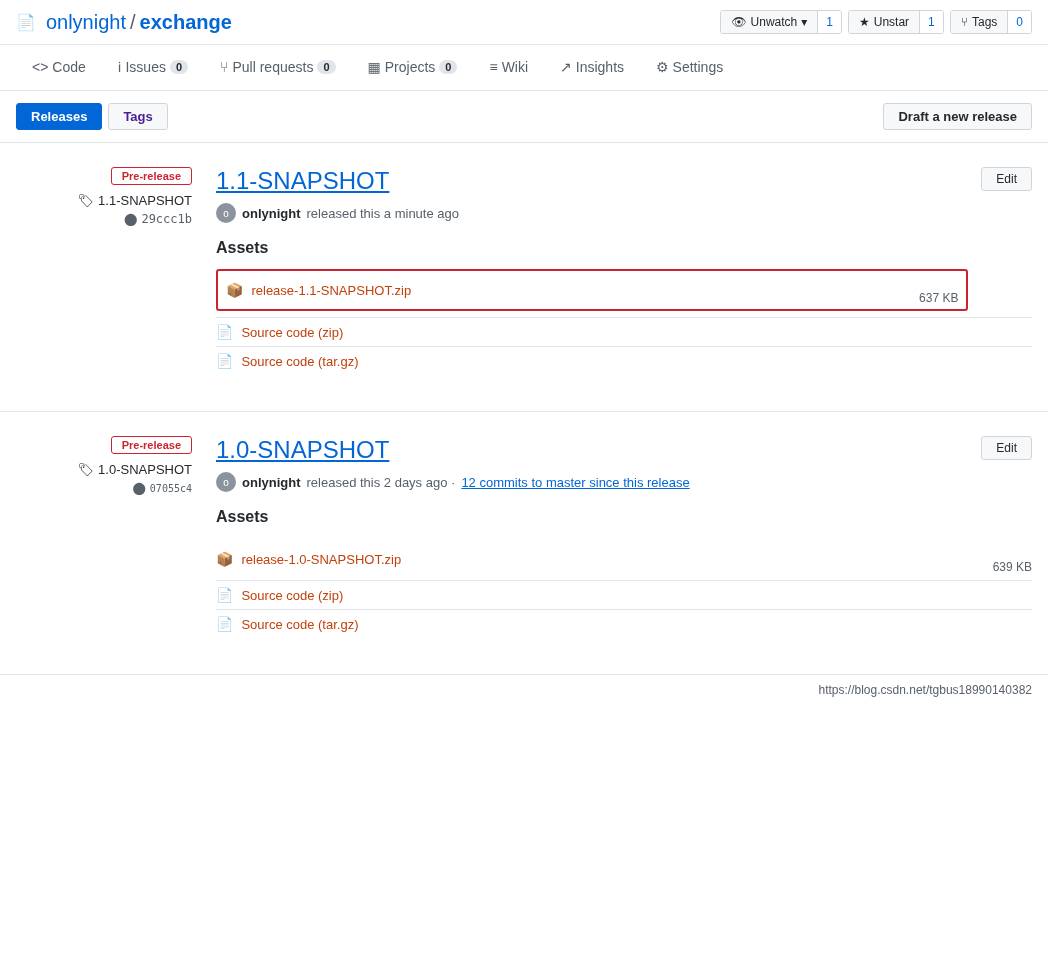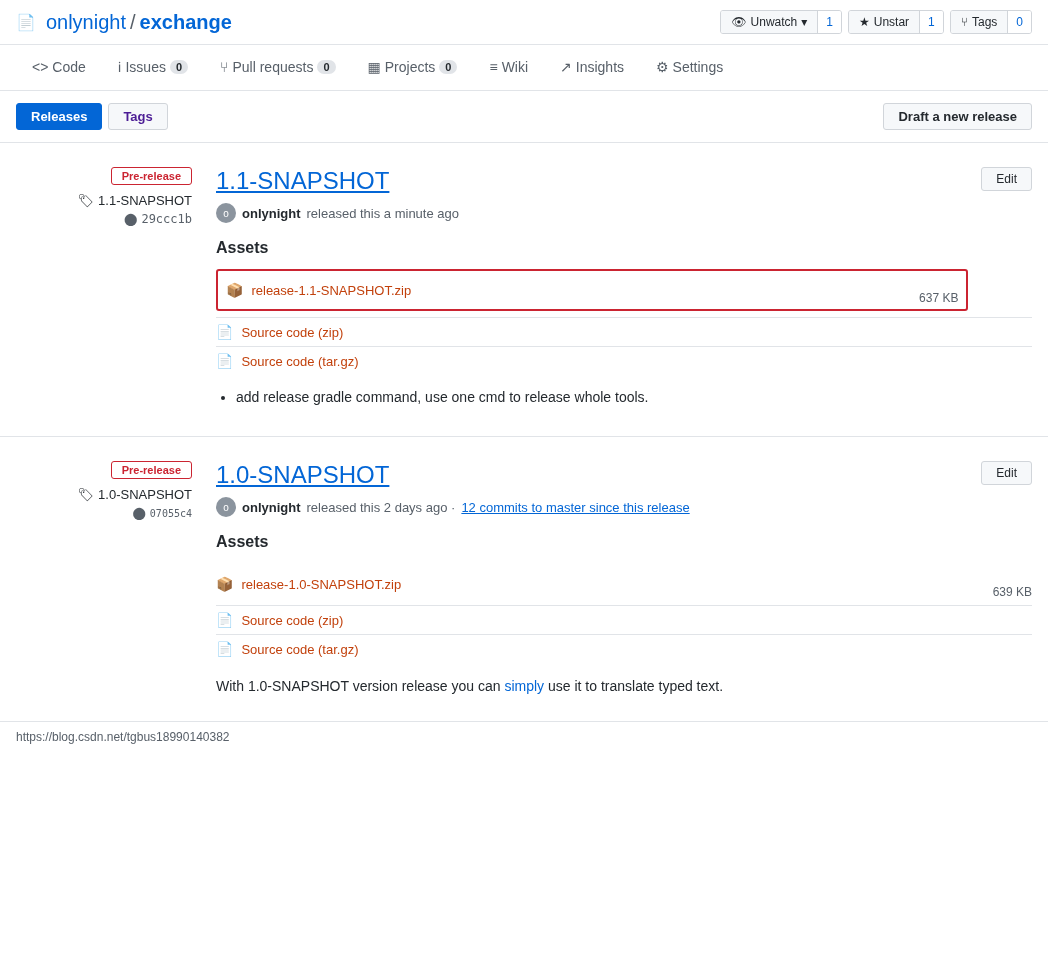--- a/index.html
+++ b/index.html
@@ -52,21 +52,21 @@
     .asset-link { color: #c2410c; text-decoration: none; font-size: 13px; }
     .asset-size { margin-left: auto; color: #586069; font-size: 12px; margin-top: 16px; }
     
     .release-notes { margin-top: 12px; color: #24292e; font-size: 14px; line-height: 1.5; }
     .release-notes ul { margin-left: 20px; }
     .release-notes li { margin: 4px 0; }
     
     .release-desc { margin-top: 12px; color: #24292e; font-size: 14px; line-height: 1.6; }
     .simply-text { color: #0366d6; }
     
-    .watermark { padding: 8px 16px; color: #586069; font-size: 12px; }
+    .watermark { text-align: right; padding: 8px 16px; color: #586069; font-size: 12px; }
     
     .avatar-placeholder { width: 20px; height: 20px; border-radius: 50%; background: #8b949e; display: inline-flex; align-items: center; justify-content: center; font-size: 10px; color: white; }
     
     .assets-list { margin-bottom: 12px; }
   </style>
 </head>
 <body>
 
 <div class="repo-header">
   <div class="repo-title">
@@ -182,25 +182,20 @@
         </div>
         <div style="display:flex;align-items:center;gap:8px;padding:6px 0;border-top:1px solid #e1e4e8;">
           <span style="color:#586069;">📄</span>
           <a href="#" class="asset-link">Source code (zip)</a>
         </div>
         <div style="display:flex;align-items:center;gap:8px;padding:6px 0;border-top:1px solid #e1e4e8;">
           <span style="color:#586069;">📄</span>
           <a href="#" class="asset-link">Source code (tar.gz)</a>
         </div>
       </div>
-      <div class="release-notes">
-        <ul>
-          <li>add release gradle command, use one cmd to release whole tools.</li>
-        </ul>
-      </div>
     </div>
   </div>
 
   <div class="release-item">
     <div class="release-sidebar">
       <div>
         <span class="pre-release-badge">Pre-release</span>
       </div>
       <div class="tag-label">
         <span>🏷</span>
@@ -232,20 +227,19 @@
         <div style="display:flex;align-items:center;gap:8px;padding:6px 0;border-top:1px solid #e1e4e8;">
           <span style="color:#586069;">📄</span>
           <a href="#" class="asset-link">Source code (zip)</a>
         </div>
         <div style="display:flex;align-items:center;gap:8px;padding:6px 0;border-top:1px solid #e1e4e8;">
           <span style="color:#586069;">📄</span>
           <a href="#" class="asset-link">Source code (tar.gz)</a>
         </div>
       </div>
       <div class="release-desc">
-        <p>With 1.0-SNAPSHOT version release you can <span class="simply-text">simply</span> use it to translate typed text.</p>
       </div>
     </div>
   </div>
 
 </div>
 
 <div class="watermark">https://blog.csdn.net/tgbus18990140382</div>
 
 </body></html>

